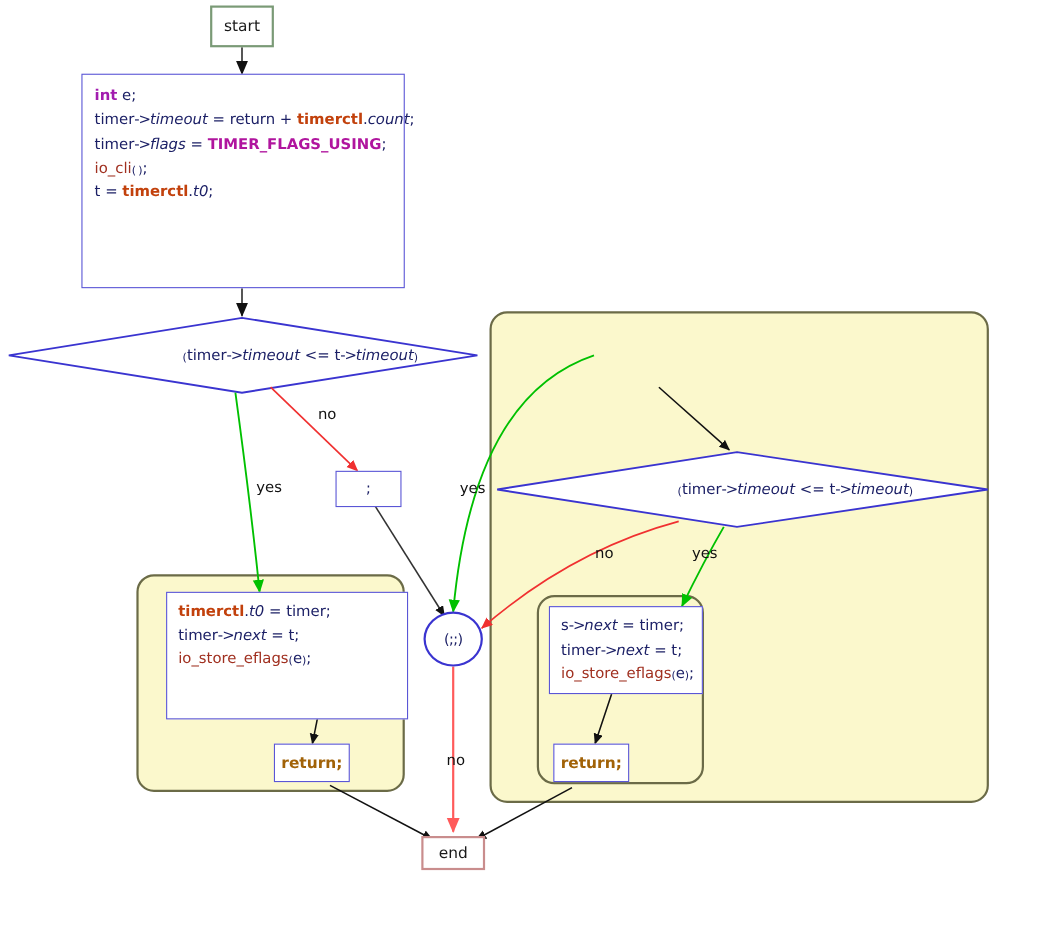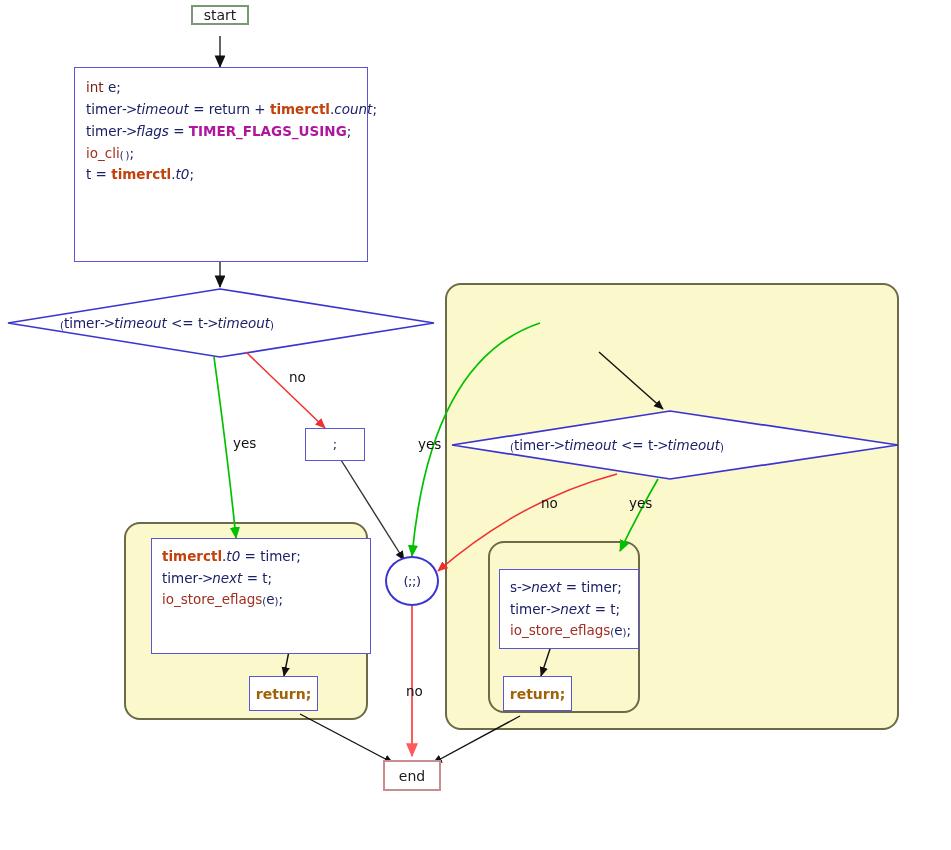--- a/index.html
+++ b/index.html
@@ -78,34 +78,34 @@
     align-items: center;
     justify-content: center;
     font-size: 13px;
     color: #1c2066;
     letter-spacing: -0.5px;
   }
   .diamond-label {
     position: absolute;
     display: flex;
     align-items: center;
-    justify-content: flex-start;
+    justify-content: flex-end;
     font-size: 13.5px;
     color: #1c2066;
     white-space: nowrap;
     pointer-events: none;
   }
   .edge-label {
     position: absolute;
     font-size: 13.5px;
     color: #111111;
     white-space: nowrap;
   }
   
-  .kw   { font-weight: normal; color: #7f1d1d; }
+  .kw   { font-weight: bold; color: #a21caf; }
   .typ  { font-weight: bold; color: #1c2066; text-decoration: underline; }
   .var  { color: #1c2066; }
   .fld  { font-style: italic; color: #1c2066; }
   .obj  { font-weight: bold; color: #c2410c; }
   .mac  { font-weight: bold; color: #b0159e; }
   .fn   { color: #a03020; }
   .op   { color: #1c2066; }
   .paren{ font-size: 10px; vertical-align: -1px; color: #1c2066; }
   .arrw { letter-spacing: -1px; }
   .retk { font-weight: bold; color: #a16207; font-size: 14px; }
@@ -163,21 +163,21 @@
 
     <path d="M292,636 L284,676" stroke="#111111" stroke-width="1.4" fill="none" marker-end="url(#ah-black)"></path>
 
     <path d="M412,606 L412,756" stroke="#ff5a5a" stroke-width="2" fill="none" marker-end="url(#ah-pink)"></path>
 
     <path d="M300,714 L393,763" stroke="#111111" stroke-width="1.4" fill="none" marker-end="url(#ah-black)"></path>
 
     <path d="M520,716 L433,763" stroke="#111111" stroke-width="1.4" fill="none" marker-end="url(#ah-black)"></path>
   </svg>
 
-  <div class="node term" style="left:191px; top:5px; width:58px; height:20px;">
+  <div class="node term" style="left:191px; top:5px; width:58px; height:38px;">
     <span>start</span>
   </div>
 
   <div class="codebox" style="left:74px; top:67px; width:294px; height:195px;">
     <div><span class="kw">int</span> <span class="var">e;</span></div>
     <div><span class="var">timer</span><span class="arrw">-&gt;</span><span class="fld">timeout</span><span class="op"> = </span><span class="var">return + </span><span class="obj">timerctl</span><span class="var">.</span><span class="fld">count</span><span class="var">;</span></div>
     <div><span class="var">timer</span><span class="arrw">-&gt;</span><span class="fld">flags</span><span class="op"> = </span><span class="mac">TIMER_FLAGS_USING</span><span class="var">;</span></div>
     <div><span class="fn">io_cli</span><span class="paren">( )</span><span class="var">;</span></div>
     <div><span class="var">t = </span><span class="obj">timerctl</span><span class="var">.</span><span class="fld">t0</span><span class="var">;</span></div>
   </div>
@@ -208,21 +208,21 @@
   </div>
 
   <div class="edge-label" style="left:406px; top:683px;">no</div>
 
   <div class="codebox" style="left:151px; top:538px; width:220px; height:116px; line-height:1.6; padding:7px 10px;">
     <div><span class="obj">timerctl</span><span class="var">.</span><span class="fld">t0</span><span class="op"> = </span><span class="var">timer;</span></div>
     <div><span class="var">timer</span><span class="arrw">-&gt;</span><span class="fld">next</span><span class="op"> = </span><span class="var">t;</span></div>
     <div><span class="fn">io_store_eflags</span><span class="paren">(</span><span class="var">e</span><span class="paren">)</span><span class="var">;</span></div>
   </div>
 
-  <div class="codebox" style="left:499px; top:569px; width:140px; height:80px; line-height:1.6; padding:7px 10px;">
+  <div class="codebox" style="left:499px; top:551px; width:140px; height:80px; line-height:1.6; padding:7px 10px;">
     <div><span class="var">s</span><span class="arrw">-&gt;</span><span class="fld">next</span><span class="op"> = </span><span class="var">timer;</span></div>
     <div><span class="var">timer</span><span class="arrw">-&gt;</span><span class="fld">next</span><span class="op"> = </span><span class="var">t;</span></div>
     <div><span class="fn">io_store_eflags</span><span class="paren">(</span><span class="var">e</span><span class="paren">)</span><span class="var">;</span></div>
   </div>
 
   <div class="node proc" style="left:249px; top:676px; width:69px; height:35px;">
     <span class="retk">return;</span>
   </div>
 
   <div class="node proc" style="left:503px; top:676px; width:69px; height:35px;">

